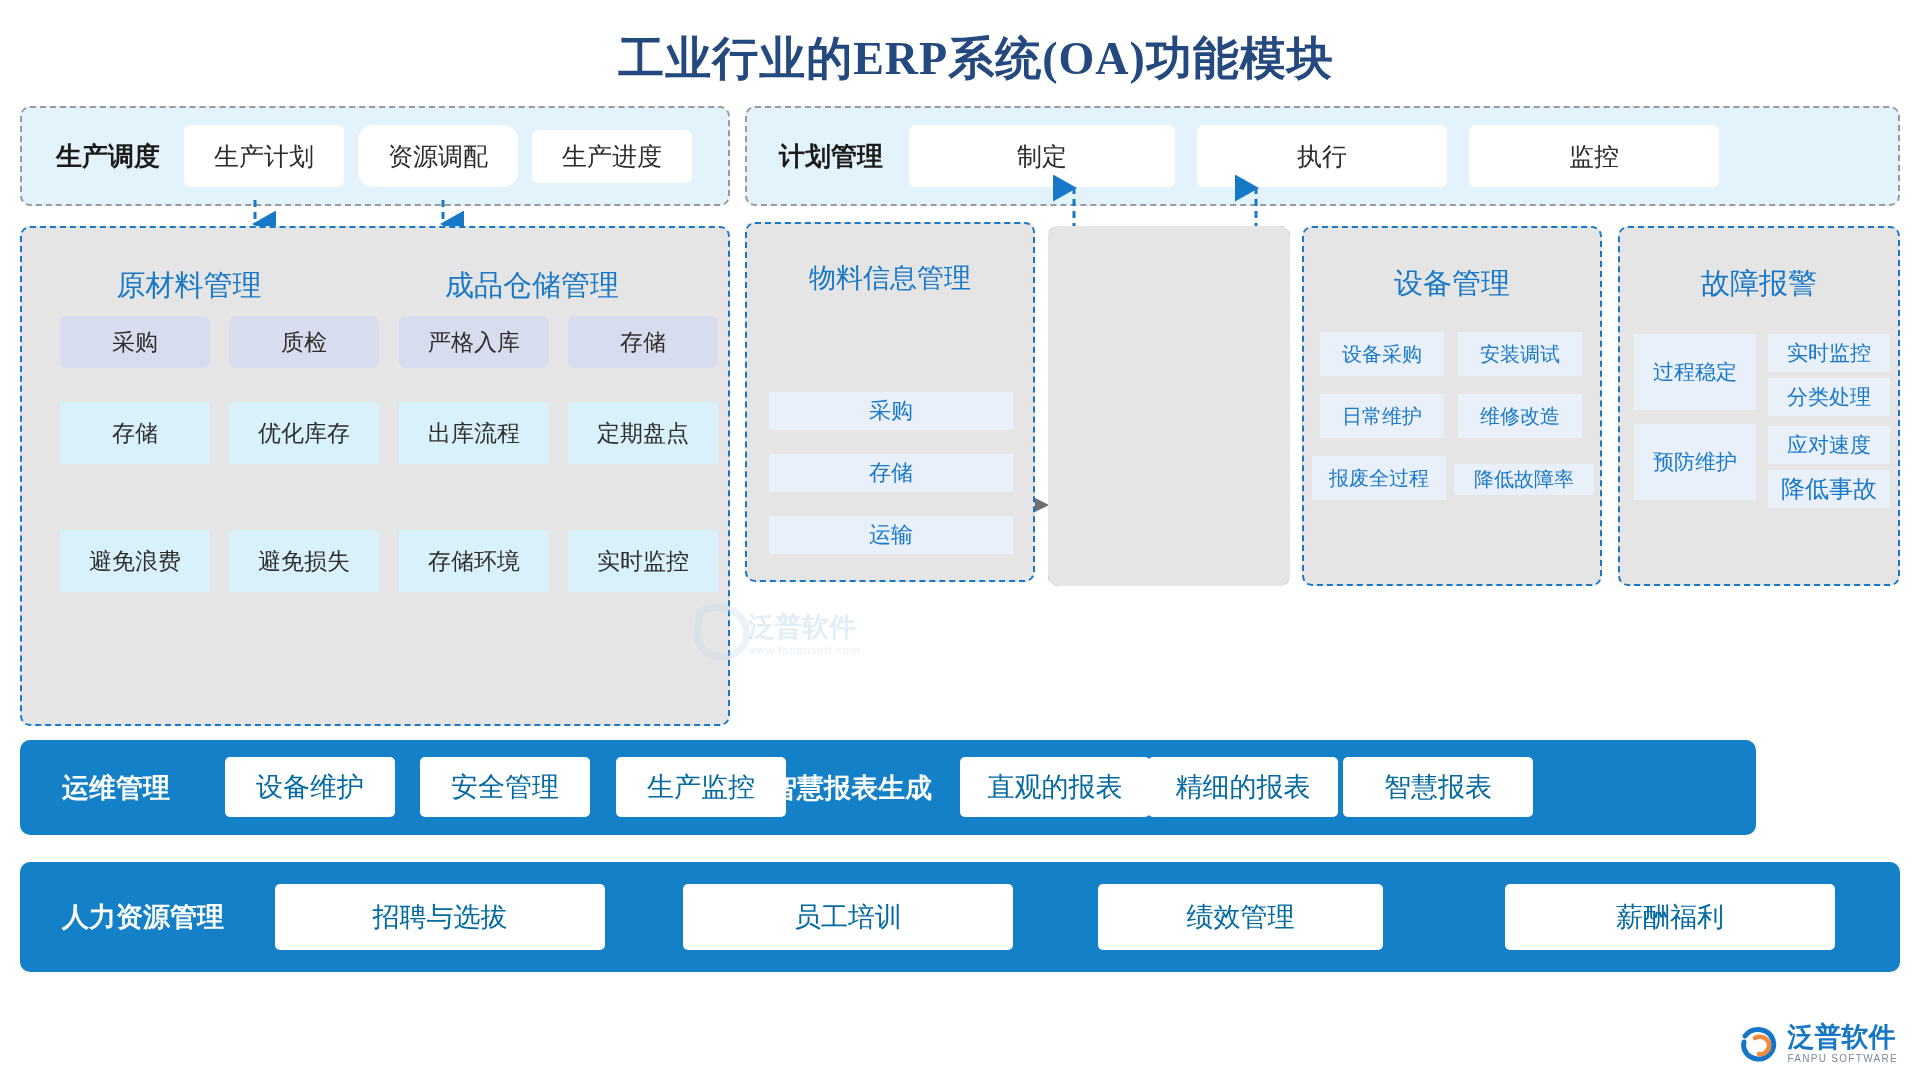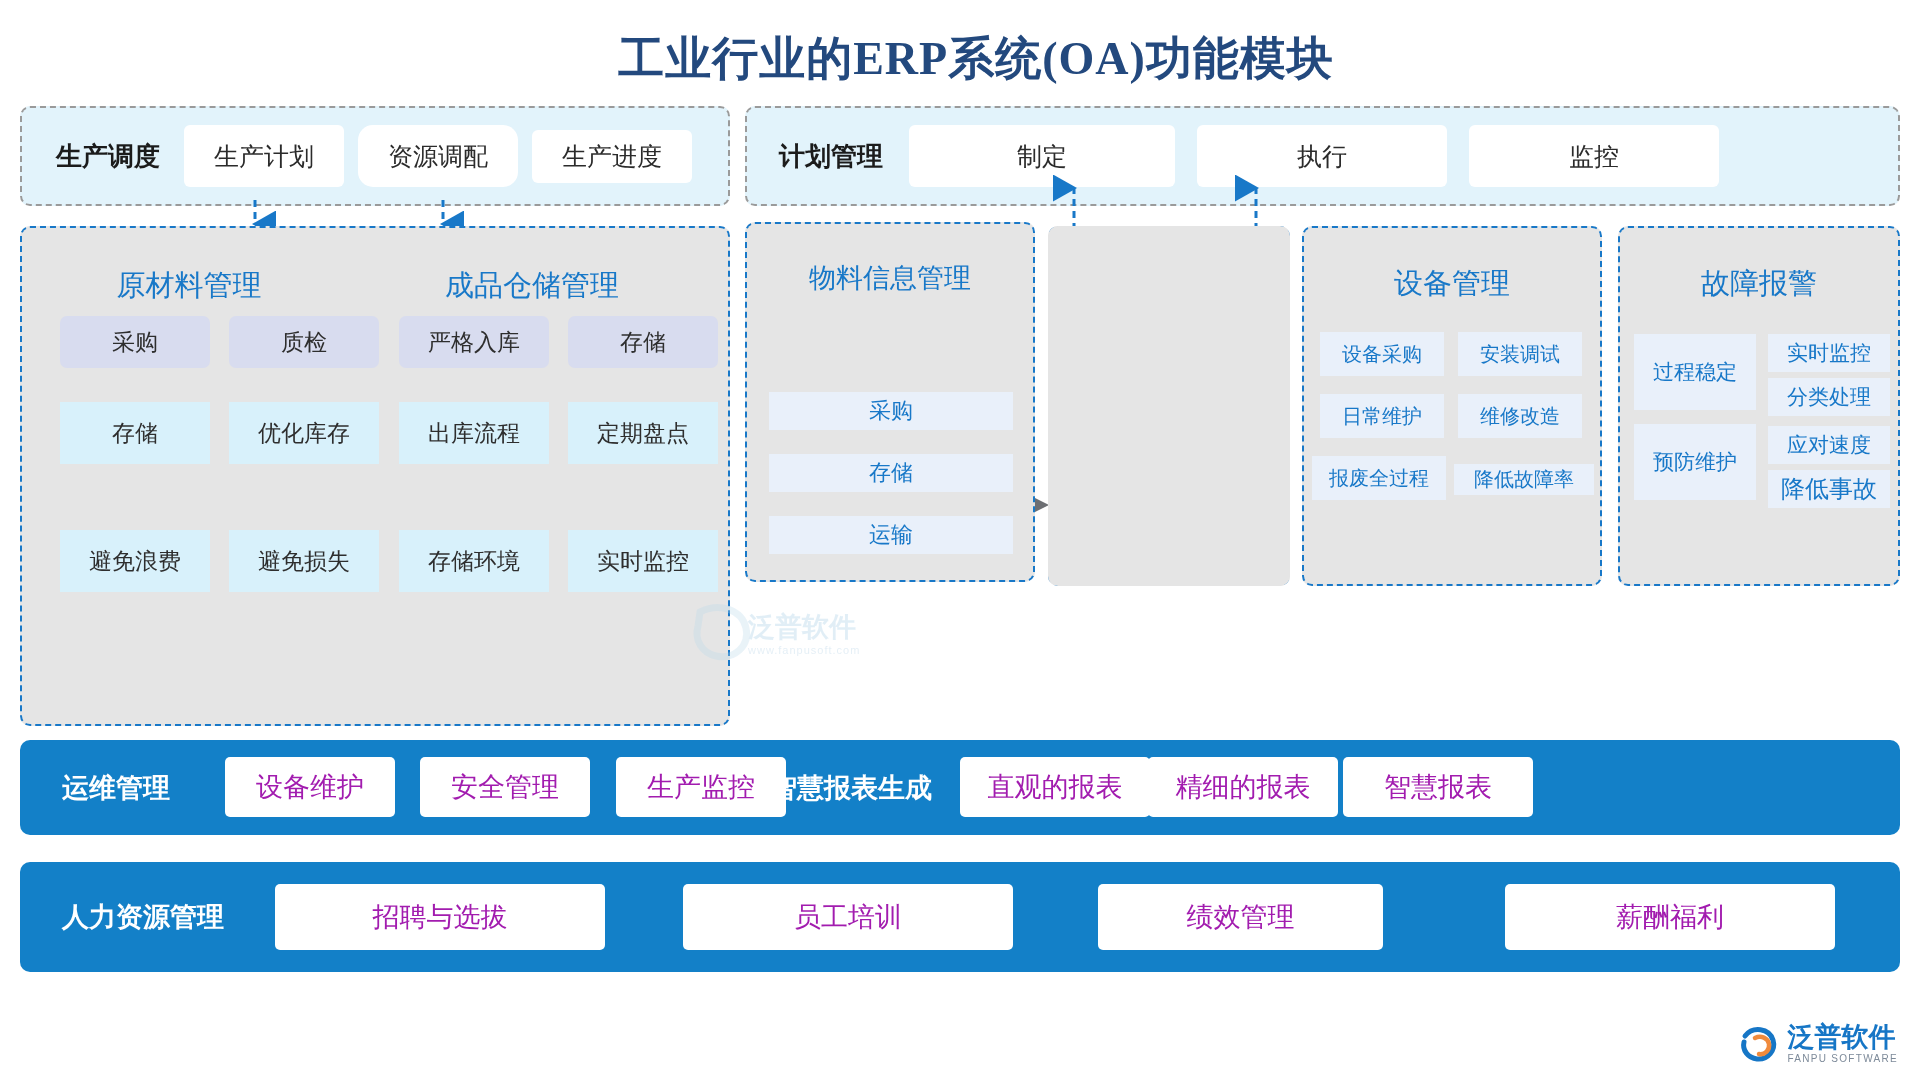--- a/index.html
+++ b/index.html
@@ -109,21 +109,21 @@
     height: 100%;
   }
   .bar-chip {
     position: absolute;
     background: #ffffff;
     border-radius: 5px;
     display: flex;
     align-items: center;
     justify-content: center;
     font-size: 27px;
-    color: #a21caf;
+    color: #0369a1;
     white-space: nowrap;
     box-sizing: border-box;
   }
 
   
   .arrow-svg { position: absolute; overflow: visible; pointer-events: none; }
 
   
   .watermark {
     position: absolute;
@@ -245,21 +245,21 @@
   <div class="mid-panel" style="left:1618px; top:226px; width:282px; height:360px;">
     <div class="section-head" style="position:absolute; left:0; top:36px; width:100%;">故障报警</div>
     <div class="tile pale" style="left:14px; top:106px; width:122px; height:76px; font-size:21px;">过程稳定</div>
     <div class="tile pale" style="left:14px; top:196px; width:122px; height:76px; font-size:21px;">预防维护</div>
     <div class="tile pale" style="left:148px; top:106px; width:122px; height:38px; font-size:21px;">实时监控</div>
     <div class="tile pale" style="left:148px; top:150px; width:122px; height:38px; font-size:21px;">分类处理</div>
     <div class="tile pale" style="left:148px; top:198px; width:122px; height:38px; font-size:21px;">应对速度</div>
     <div class="tile pale" style="left:148px; top:242px; width:122px; height:38px; font-size:24px;">降低事故</div>
   </div>
 
-  <div class="blue-bar" style="left:20px; top:740px; width:1880px; height:95px;text-align:right;">
+  <div class="blue-bar" style="left:20px; top:740px; width:1736px; height:95px;text-align:right;">
     <div class="bar-label" style="left:42px;">运维管理</div>
     <div class="bar-chip" style="left:205px; top:17px; width:170px; height:60px;">设备维护</div>
     <div class="bar-chip" style="left:400px; top:17px; width:170px; height:60px;">安全管理</div>
     <div class="bar-chip" style="left:596px; top:17px; width:170px; height:60px;">生产监控</div>
     <div class="bar-label" style="left:750px;">智慧报表生成</div>
     <div class="bar-chip" style="left:940px; top:17px; width:190px; height:60px;">直观的报表</div>
     <div class="bar-chip" style="left:1128px; top:17px; width:190px; height:60px;">精细的报表</div>
     <div class="bar-chip" style="left:1323px; top:17px; width:190px; height:60px;">智慧报表</div>
   </div>
 

